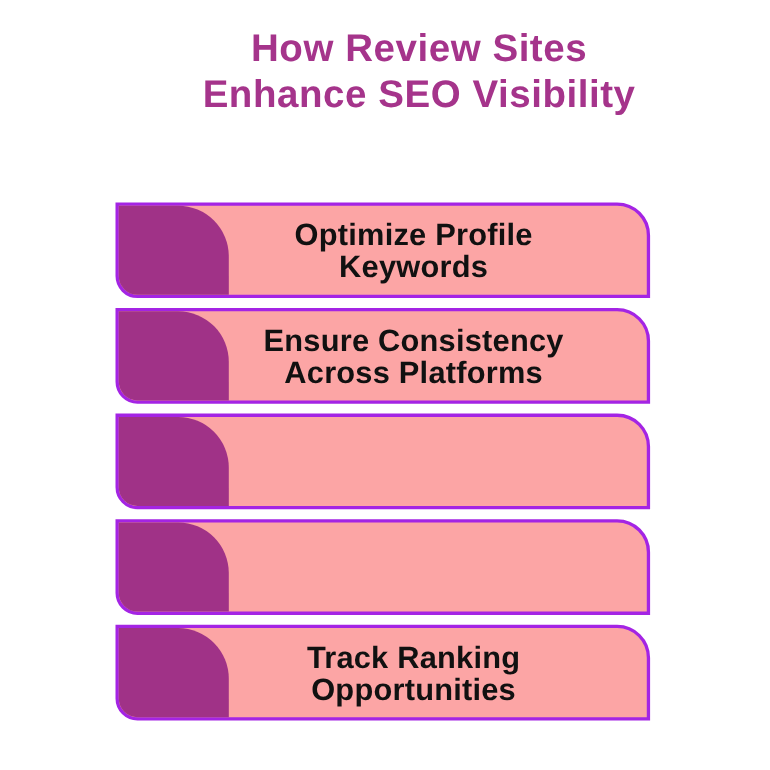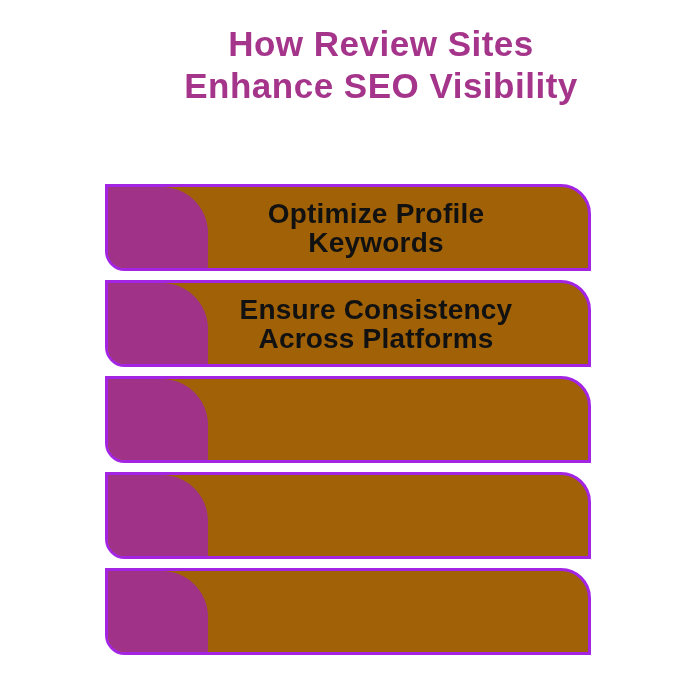--- a/index.html
+++ b/index.html
@@ -34,21 +34,21 @@
     color: var(--title);
     white-space: pre-line;
     padding-left: 31px;
   }
   .banner {
     position: absolute;
     left: 105px;
     width: 486px;
     height: 87px;
     box-sizing: border-box;
-    background: #a16207;
+    background: #fca5a5;
     border: 3px solid var(--border);
     border-radius: 0 30px 0 20px;
   }
   .banner-1 { top: 184px; }
   .banner-2 { top: 280px; text-decoration: underline; }
   .banner-3 { top: 376px; }
   .banner-4 { top: 472px; }
   .banner-5 { top: 568px; }
   .accent-block {
     position: absolute;
@@ -100,15 +100,17 @@
   <div class="banner banner-3">
     <div class="accent-block"></div>
   </div>
 
   <div class="banner banner-4">
     <div class="accent-block"></div>
   </div>
 
   <div class="banner banner-5">
     <div class="accent-block"></div>
+    <div class="banner-label">Track Ranking
+Opportunities</div>
   </div>
 
 </div>
 
 </body></html>

